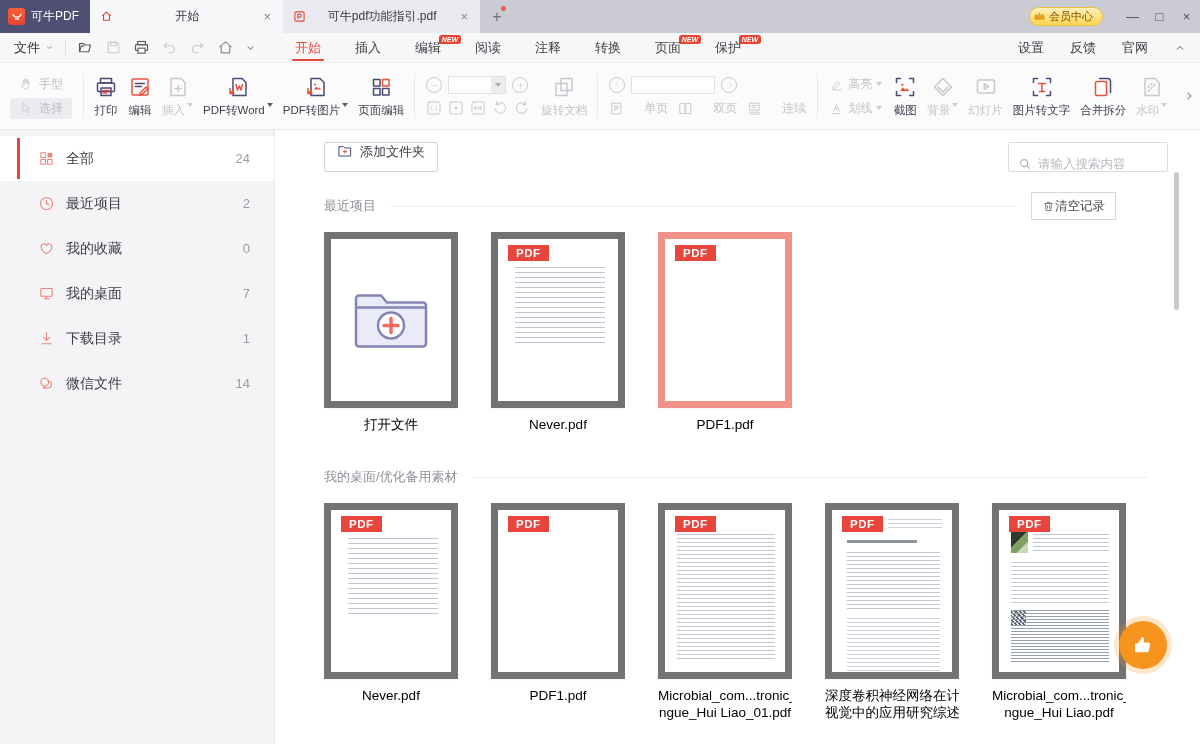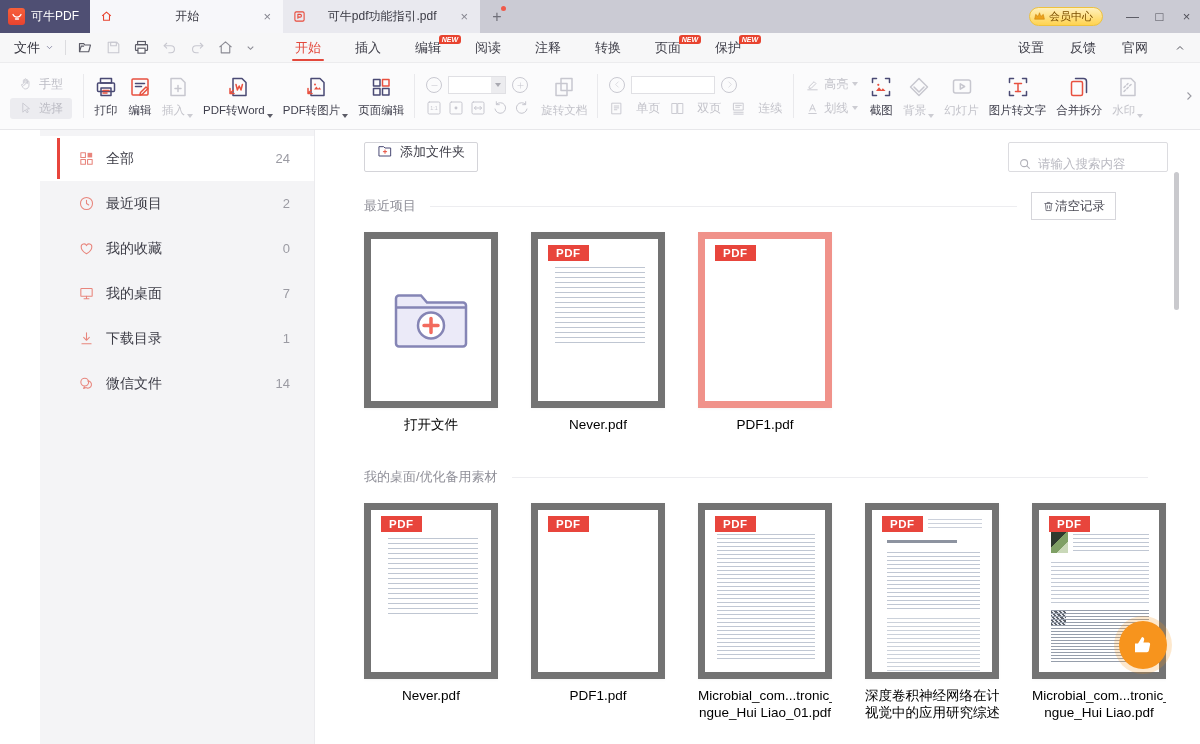--- a/index.html
+++ b/index.html
@@ -42,36 +42,36 @@
   .menubar-right { margin-left:auto; display:flex; align-items:center; gap:26px; color:#3e3e48; }
 
   
   .toolbar { height:67px; background:#fbfbfc; border-bottom:1px solid #e7e7ea; display:flex; align-items:center; padding:0 4px; flex:none; position:relative; white-space:nowrap; }
   .tb-sep { width:1px; height:44px; background:#e9e9ec; margin:0 5px; flex:none; }
   .tb-mode { display:flex; flex-direction:column; gap:3px; padding:0 6px; flex:none; }
   .mode-btn { display:flex; align-items:center; gap:6px; font-size:12px; color:#bcbcc4; padding:2px 9px; border-radius:3px; }
   .mode-btn.sel { background:#ececf0; }
   .tb-big { display:flex; flex-direction:column; align-items:center; gap:4px; font-size:11.5px; color:#3f3f4c; padding:0 5px; flex:none; }
   .tb-big.dis { color:#c3c3ca; }
-  .tb-lab { display:flex; align-items:flex-end; gap:2px; }
+  .tb-lab { display:flex; align-items:flex-start; gap:2px; }
   .caret { width:0; height:0; border-left:3.5px solid transparent; border-right:3.5px solid transparent; border-top:4px solid currentColor; opacity:.85; }
   .tb-2row { display:flex; flex-direction:column; gap:6px; padding:0 6px; flex:none; }
   .tb-row { display:flex; align-items:center; gap:6px; }
   .circ { width:16px; height:16px; border:1.3px solid #c9c9d1; border-radius:50%; display:flex; align-items:center; justify-content:center; flex:none; }
   .mini-select { width:58px; height:18px; border:1px solid #e0e0e4; background:#fff; position:relative; }
   .mini-select .ms-arrow { position:absolute; top:0; right:0; width:14px; height:100%; background:#ececef; display:flex; align-items:center; justify-content:center; }
   .mini-input { width:84px; height:18px; border:1px solid #e0e0e4; background:#fff; }
   .sqi { width:16px; height:16px; flex:none; }
-  .mini-view { display:flex; align-items:center; gap:12px; font-size:12px; color:#c3c3ca; }
+  .mini-view { display:flex; align-items:center; gap:20px; font-size:12px; color:#c3c3ca; }
   .tb-stack { display:flex; flex-direction:column; gap:7px; padding:0 6px; flex:none; }
   .stack-row { display:flex; align-items:center; gap:4px; font-size:12px; color:#c3c3ca; }
   .tb-more { position:absolute; right:2px; top:0; bottom:0; display:flex; align-items:center; background:#fbfbfc; padding:0 3px; }
 
   
-  .bodywrap { flex:1; display:flex; min-height:0;margin-left:40px; }
+  .bodywrap { flex:1; display:flex; min-height:0; }
   .sidebar { width:275px; background:#f4f4f6; border-right:1px solid #ebebee; padding-top:6px; flex:none; }
   .side-item { height:45px; display:flex; align-items:center; gap:11px; padding:0 24px 0 38px; position:relative; font-size:14px; color:#3c3c46; }
   .side-item .cnt { margin-left:auto; font-size:13px; color:#9b9ba3; }
   .side-item.sel { background:#fff; }
   .side-item.sel::before { content:""; position:absolute; left:17px; top:2px; bottom:2px; width:3px; background:#e8453c; }
   .sicon { stroke:#e8857c; fill:none; stroke-width:1.5; stroke-linecap:round; stroke-linejoin:round; }
 
   .main { flex:1; background:#fff; padding:12px 32px 0 49px; overflow:hidden; position:relative; }
   .main-top { display:flex; justify-content:space-between; align-items:center; }
   .add-folder { height:30px; border:1px solid #d4d4d9; border-radius:2px; background:#fff; display:flex; gap:7px; padding:0 12px; font-size:13px; color:#3e3e48; }

